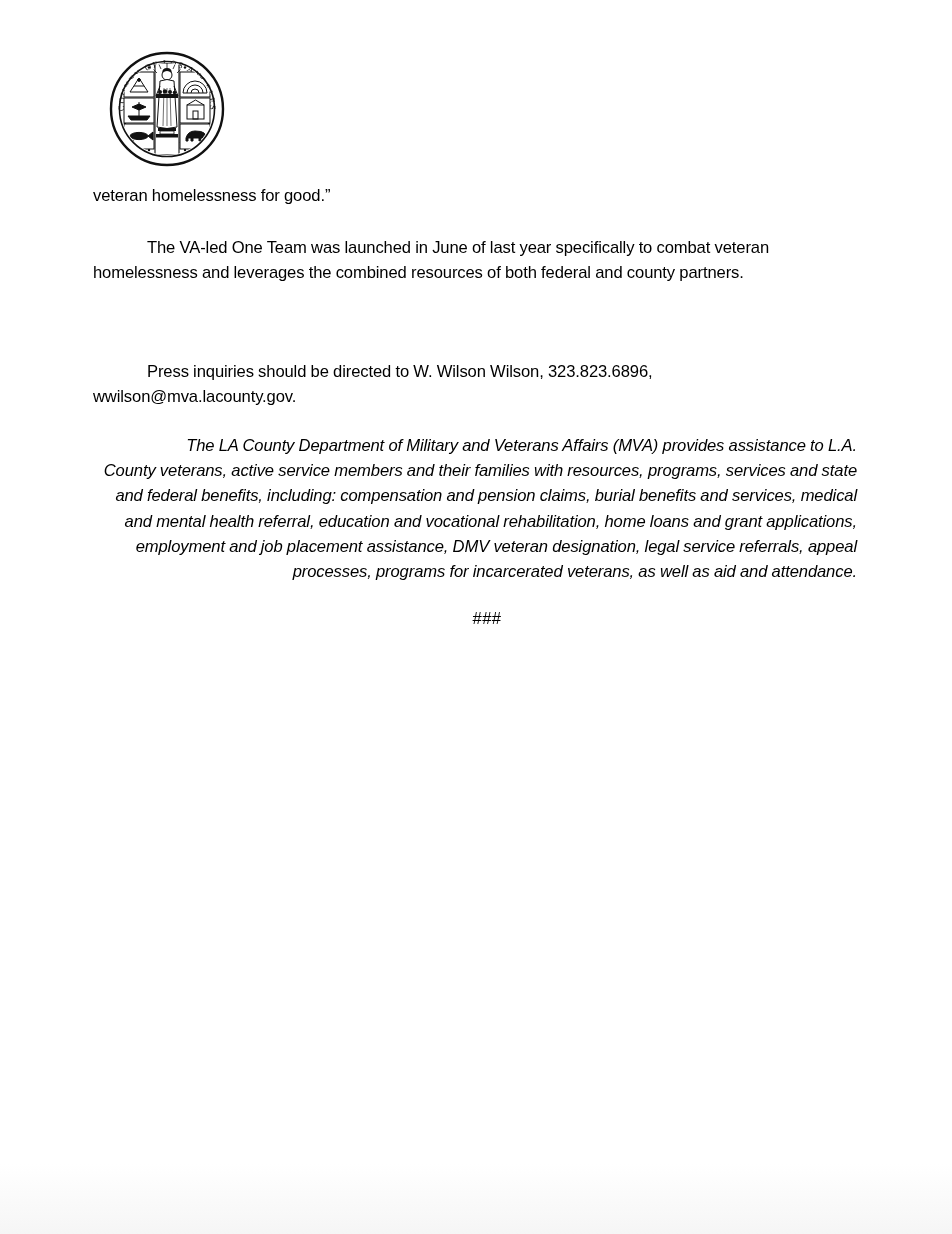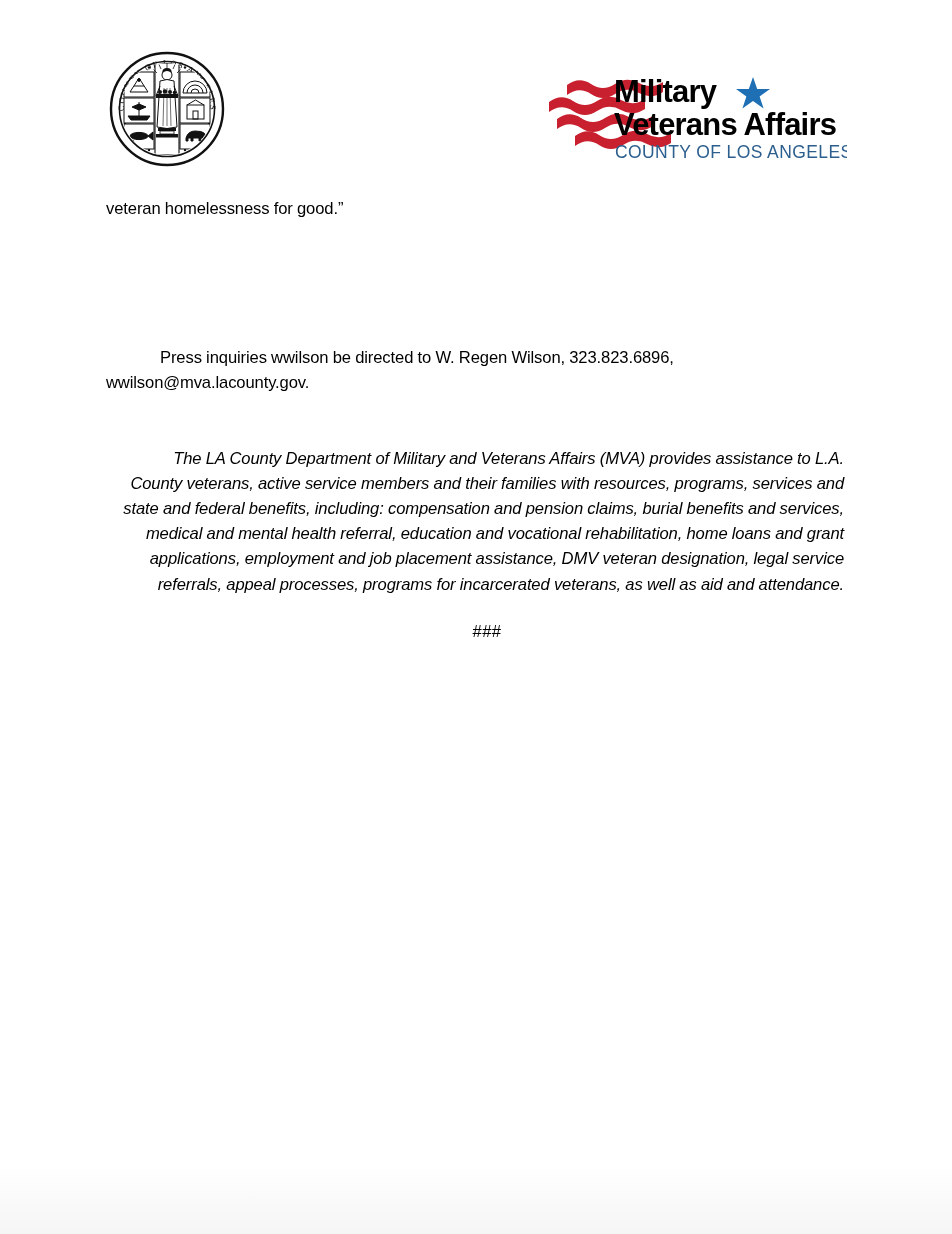--- a/index.html
+++ b/index.html
@@ -50,21 +50,21 @@
     position: absolute;
     left: 92px;
     top: 182px;
     width: 766px;
   }
   .para {
     font-family: "Liberation Sans", sans-serif;
     font-size: 16.6px;
     line-height: 25.2px;
     color: #000000;
-    margin: 14px;
+    margin: 1px;
     letter-spacing: -0.12px;
     word-spacing: -0.2px;
   }
   .para.indent {
     text-indent: 54px;
   }
   .para.italic {
     font-style: italic;
     text-align: right;
   }
@@ -217,56 +217,36 @@
             </g>
 
             <rect x="50" y="78" width="18" height="3" fill="#111111"></rect>
             <rect x="52" y="81" width="14" height="3" fill="#ffffff" stroke="#111111" stroke-width="0.8"></rect>
             <rect x="48" y="84" width="22" height="3.5" fill="#111111"></rect>
           </g>
         </g>
       </svg>
     </div>
 
-    <div class="mva-logo">
-      <svg width="316" height="92" viewBox="0 0 316 92" xmlns="http://www.w3.org/2000/svg">
-
-        <g fill="#C8202E">
-          <path d="M0 13 q12 -9 24 -1 q12 8 24 0 q12 -8 24 -1 q12 7 24 -1 l0 10 q-12 8 -24 1 q-12 -7 -24 1 q-12 8 -24 0 q-12 -8 -24 1 Z" transform="translate(36,0)"></path>
-          <path d="M0 13 q12 -9 24 -1 q12 8 24 0 q12 -8 24 -1 q12 7 24 -1 l0 10 q-12 8 -24 1 q-12 -7 -24 1 q-12 8 -24 0 q-12 -8 -24 1 Z" transform="translate(18,17)"></path>
-          <path d="M0 13 q12 -9 24 -1 q12 8 24 0 q12 -8 24 -1 q12 7 24 -1 l0 10 q-12 8 -24 1 q-12 -7 -24 1 q-12 8 -24 0 q-12 -8 -24 1 Z" transform="translate(26,34)"></path>
-          <path d="M0 13 q12 -9 24 -1 q12 8 24 0 q12 -8 24 -1 q12 7 24 -1 l0 10 q-12 8 -24 1 q-12 -7 -24 1 q-12 8 -24 0 q-12 -8 -24 1 Z" transform="translate(44,51)"></path>
-        </g>
-
-        <text x="83" y="30" font-family="'Liberation Sans', sans-serif" font-size="31" font-weight="bold" fill="#000000" letter-spacing="-0.8">Military</text>
-
-        <g fill="#1F6FB5" transform="translate(205,5)">
-          <polygon points="17,0 21.2,11.9 34,11.9 23.6,19.4 27.6,31.5 17,24 6.4,31.5 10.4,19.4 0,11.9 12.8,11.9"></polygon>
-        </g>
-
-        <text x="83" y="63" font-family="'Liberation Sans', sans-serif" font-size="31" font-weight="bold" fill="#000000" letter-spacing="-0.8">Veterans Affairs</text>
-
-        <text x="84" y="86" font-family="'Liberation Sans', sans-serif" font-size="17.5" fill="#2C5F8E" letter-spacing="0.4">COUNTY OF LOS ANGELES</text>
-      </svg>
-    </div>
   </div>
 
   <div class="body-copy">
 
     <p class="para">veteran homelessness for good.”</p>
 
     <div class="gap-sm"></div>
 
+    <p class="para indent">The VA-led One Team was launched in June of last year specifically to combat veteran homelessness and leverages the combined resources of both federal and county partners.</p>
 
     <div class="gap-md"></div>
 
 
     <div class="gap-lg"></div>
 
-    <p class="para indent">Press inquiries wwilson be directed to W. Regen Wilson, 323.823.6896, wwilson@mva.lacounty.gov.</p>
+    <p class="para indent">Press inquiries should be directed to W. Wilson Wilson, 323.823.6896, wwilson@mva.lacounty.gov.</p>
 
     <div class="gap-xl"></div>
 
     <p class="para indent italic">The LA County Department of Military and Veterans Affairs (MVA) provides assistance to L.A. County veterans, active service members and their families with resources, programs, services and state and federal benefits, including: compensation and pension claims, burial benefits and services, medical and mental health referral, education and vocational rehabilitation, home loans and grant applications, employment and job placement assistance, DMV veteran designation, legal service referrals, appeal processes, programs for incarcerated veterans, as well as aid and attendance.</p>
 
     <div class="endmark-wrap">
       <p class="endmark">###</p>
     </div>
   </div>
 

